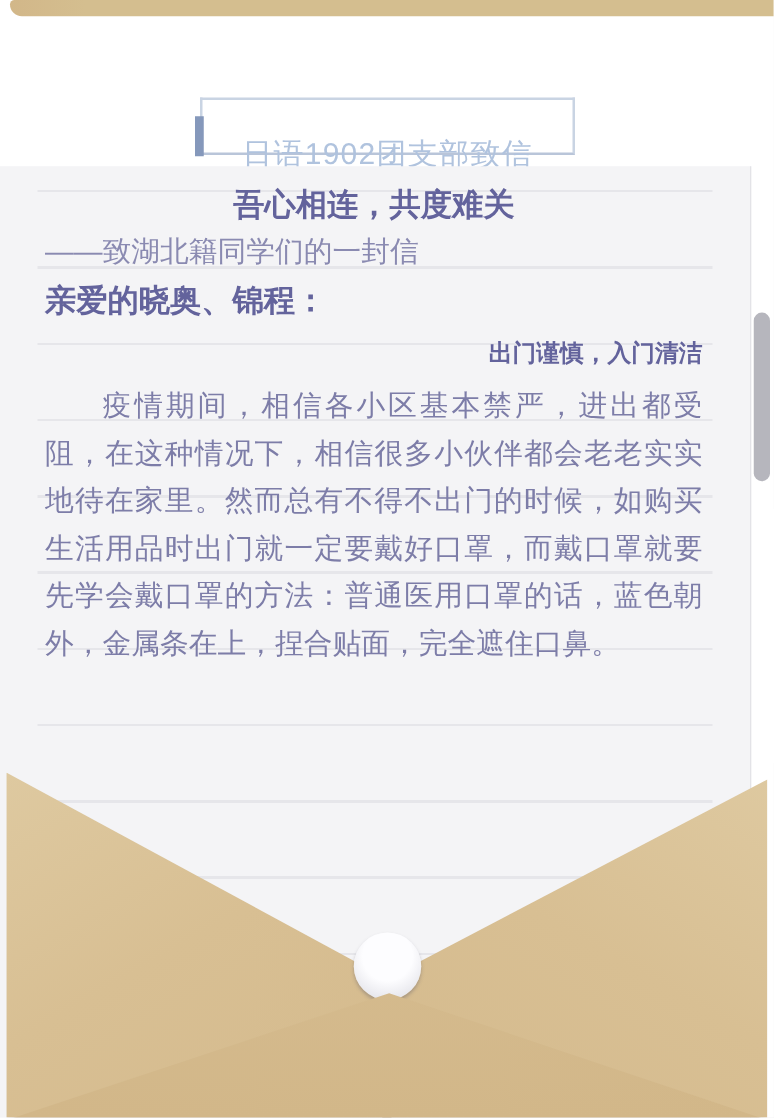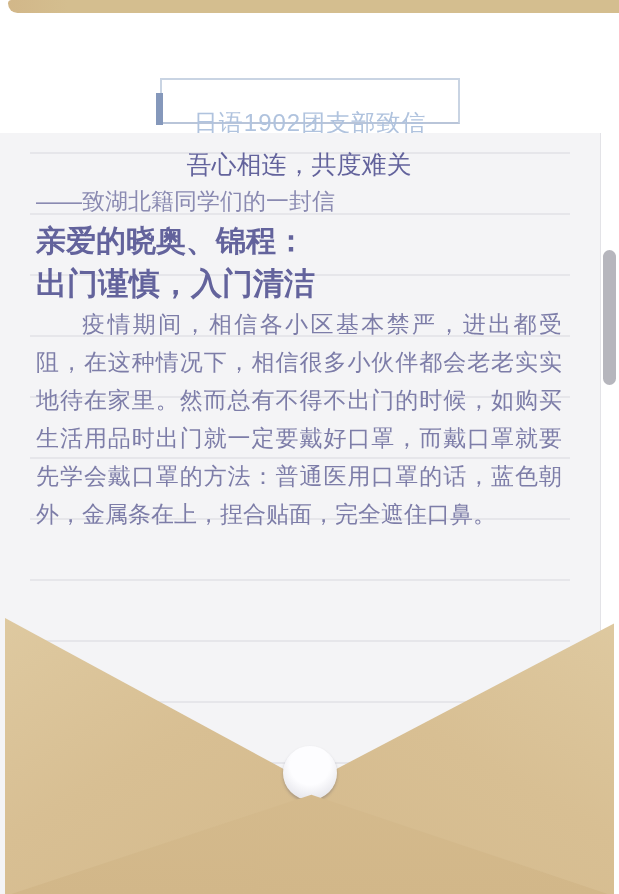--- a/index.html
+++ b/index.html
@@ -42,37 +42,37 @@
       transparent 0px,transparent 19px,
       var(--paper-line,#e6e6ea) 19px,var(--paper-line,#e6e6ea) 21px,
       transparent 21px,transparent 61px);
   }
   .letter{
     position:absolute;left:0;top:0;width:600px;
     padding:12px 38px 0 36px;box-sizing:border-box;
     color:var(--body-text,#7d7da8);
   }
   .letter-title{
-    font-size:25px;font-weight:normal;text-align:center;line-height:38px;
+    font-size:25px;font-weight:bold;text-align:center;line-height:38px;
     color:var(--heading-text,#63639c);
   }
   .letter-subtitle{
     font-size:23px;text-align:left;line-height:36px;
     color:var(--subtitle-text,#8a8ab1);
   }
   .salutation{
-    font-size:30px;font-weight:bold;line-height:44px;
+    font-size:25px;font-weight:bold;line-height:44px;
     color:var(--heading-text,#63639c);
   }
   .para{
     font-size:23px;line-height:38px;text-align:justify;text-indent:2em;
     margin:0;word-break:break-all;
   }
   .section-heading{
-    font-size:31px;font-weight:bold;text-align:left;line-height:42px;
+    font-size:19px;font-weight:bold;text-align:right;line-height:42px;
     color:var(--heading-text,#63639c);
   }
   
   .scrollbar-track{position:absolute;right:0;top:133px;width:19px;height:600px;}
   .scrollbar-thumb{
     position:absolute;right:3px;top:117px;width:13px;height:135px;
     background:var(--scrollbar-thumb,#b6b6bd);border-radius:7px;
   }
   
   .envelope{position:absolute;left:5px;top:618px;width:609px;height:276px;}

